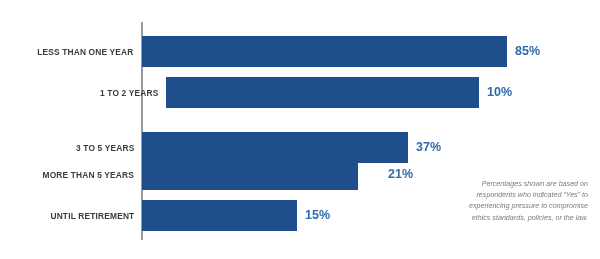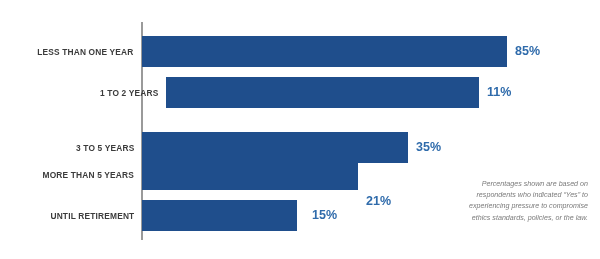--- a/index.html
+++ b/index.html
@@ -112,39 +112,39 @@
 
     <div class="bar-row" style="top:36px;">
       <div class="cat-label">LESS THAN ONE YEAR</div>
       <div class="bar" style="width:365px;"></div>
       <div class="bar-value" style="left:515px;">85%</div>
     </div>
 
     <div class="bar-row" style="top:77px;margin-left:24px;">
       <div class="cat-label">1 TO 2 YEARS</div>
       <div class="bar" style="width:313px;"></div>
-      <div class="bar-value" style="left:463px;">11%</div>
+      <div class="bar-value" style="left:463px;">10%</div>
     </div>
 
     <div class="bar-row" style="top:132px;">
       <div class="cat-label">3 TO 5 YEARS</div>
       <div class="bar" style="width:266px;"></div>
-      <div class="bar-value" style="left:416px;">35%</div>
+      <div class="bar-value" style="left:416px;">37%</div>
     </div>
 
     <div class="bar-row" style="top:159px;">
       <div class="cat-label">MORE THAN 5 YEARS</div>
       <div class="bar" style="width:216px;"></div>
-      <div class="bar-value" style="left:366px;margin-top:27px;">21%</div>
+      <div class="bar-value" style="left:388px;">21%</div>
     </div>
 
     <div class="bar-row" style="top:200px;">
       <div class="cat-label">UNTIL RETIREMENT</div>
       <div class="bar" style="width:155px;"></div>
-      <div class="bar-value" style="left:312px;">15%</div>
+      <div class="bar-value" style="left:305px;">15%</div>
     </div>
 
   </div>
 
   <div id="footnote">
     <span>Percentages shown are based on</span>
     <span>respondents who indicated “Yes” to</span>
     <span>experiencing pressure to compromise</span>
     <span>ethics standards, policies, or the law.</span>
   </div>

